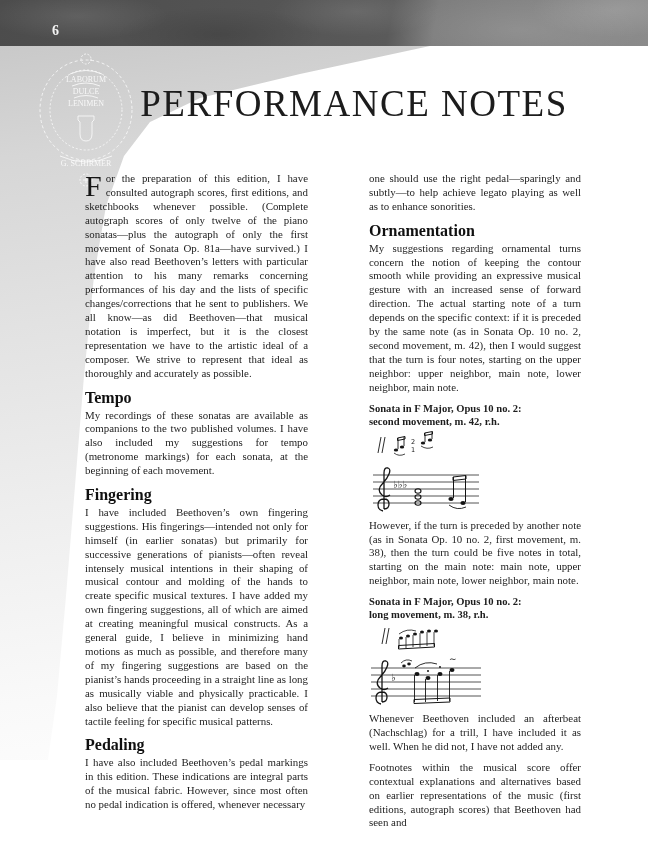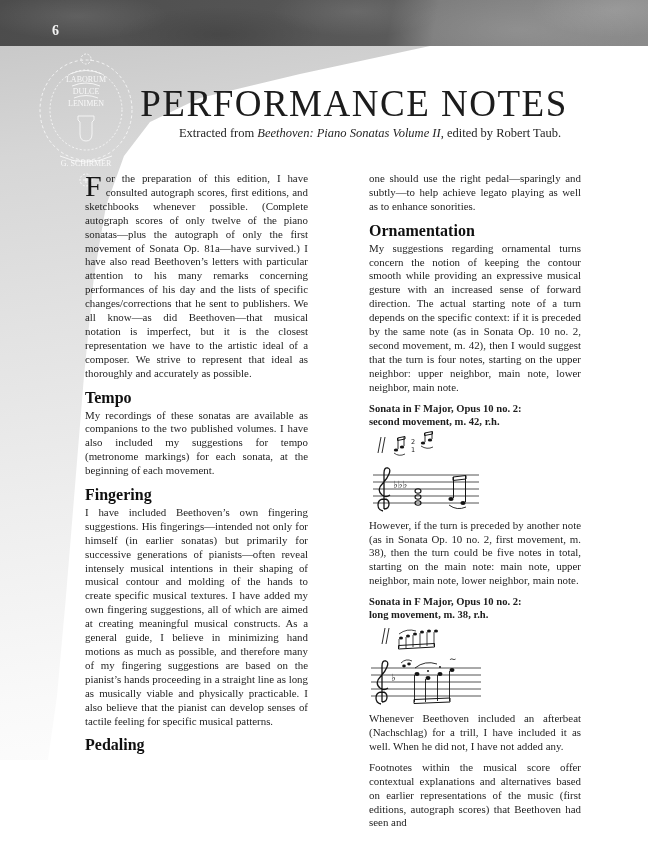--- a/index.html
+++ b/index.html
@@ -83,29 +83,29 @@
       <circle cx="60" cy="128" r="6" stroke-dasharray="2 1.5"></circle>
       <path d="M57 128 h6 M60 125 v6"></path>
     </g>
     <text x="60" y="30" font-size="8" text-anchor="middle">LABORUM</text>
     <text x="60" y="42" font-size="8" text-anchor="middle">DULCE</text>
     <text x="60" y="54" font-size="8" text-anchor="middle">LENIMEN</text>
     <text x="60" y="114" font-size="8" text-anchor="middle">G. SCHIRMER</text>
   </svg>
 
   <div class="title">PERFORMANCE NOTES</div>
-  <div class="subtitle"><span>Extracted from </span><span class="it">Beethoven: Piano Sonatas Volume II</span><span>, edited by Robert Taub.</span></div>
 
   <div class="col col-left">
     <p><span class="dropcap">F</span><span>or the preparation of this edition, I have consulted autograph scores, first editions, and sketchbooks whenever possible. (Complete autograph scores of only twelve of the piano sonatas—plus the autograph of only the first movement of Sonata Op. 81a—have survived.) I have also read Beethoven’s letters with particular attention to his many remarks concerning performances of his day and the lists of specific changes/corrections that he sent to publishers. We all know—as did Beethoven—that musical notation is imperfect, but it is the closest representation we have to the artistic ideal of a composer. We strive to represent that ideal as thoroughly and accurately as possible.</span></p>
     <h3>Tempo</h3>
     <p>My recordings of these sonatas are available as companions to the two published volumes. I have also included my suggestions for tempo (metronome markings) for each sonata, at the beginning of each movement.</p>
     <h3>Fingering</h3>
     <p>I have included Beethoven’s own fingering suggestions. His fingerings—intended not only for himself (in earlier sonatas) but primarily for successive generations of pianists—often reveal intensely musical intentions in their shaping of musical contour and molding of the hands to create specific musical textures. I have added my own fingering suggestions, all of which are aimed at creating meaningful musical constructs. As a general guide, I believe in minimizing hand motions as much as possible, and therefore many of my fingering suggestions are based on the pianist’s hands proceeding in a straight line as long as musically viable and physically practicable. I also believe that the pianist can develop senses of tactile feeling for specific musical patterns.</p>
     <h3>Pedaling</h3>
+    <p>I have also included Beethoven’s pedal markings in this edition. These indications are integral parts of the musical fabric. However, since most often no pedal indication is offered, whenever necessary</p>
   </div>
 
   <div class="col col-right">
     <p>one should use the right pedal—sparingly and subtly—to help achieve legato playing as well as to enhance sonorities.</p>
     <h3>Ornamentation</h3>
     <p>My suggestions regarding ornamental turns concern the notion of keeping the contour smooth while providing an expressive musical gesture with an increased sense of forward direction. The actual starting note of a turn depends on the specific context: if it is preceded by the same note (as in Sonata Op. 10 no. 2, second movement, m. 42), then I would suggest that the turn is four notes, starting on the upper neighbor: upper neighbor, main note, lower neighbor, main note.</p>
 
     <div class="ex-label">
       <div>Sonata in F Major, Opus 10 no. 2:</div>
       <div>second movement, m. 42, r.h.</div>

